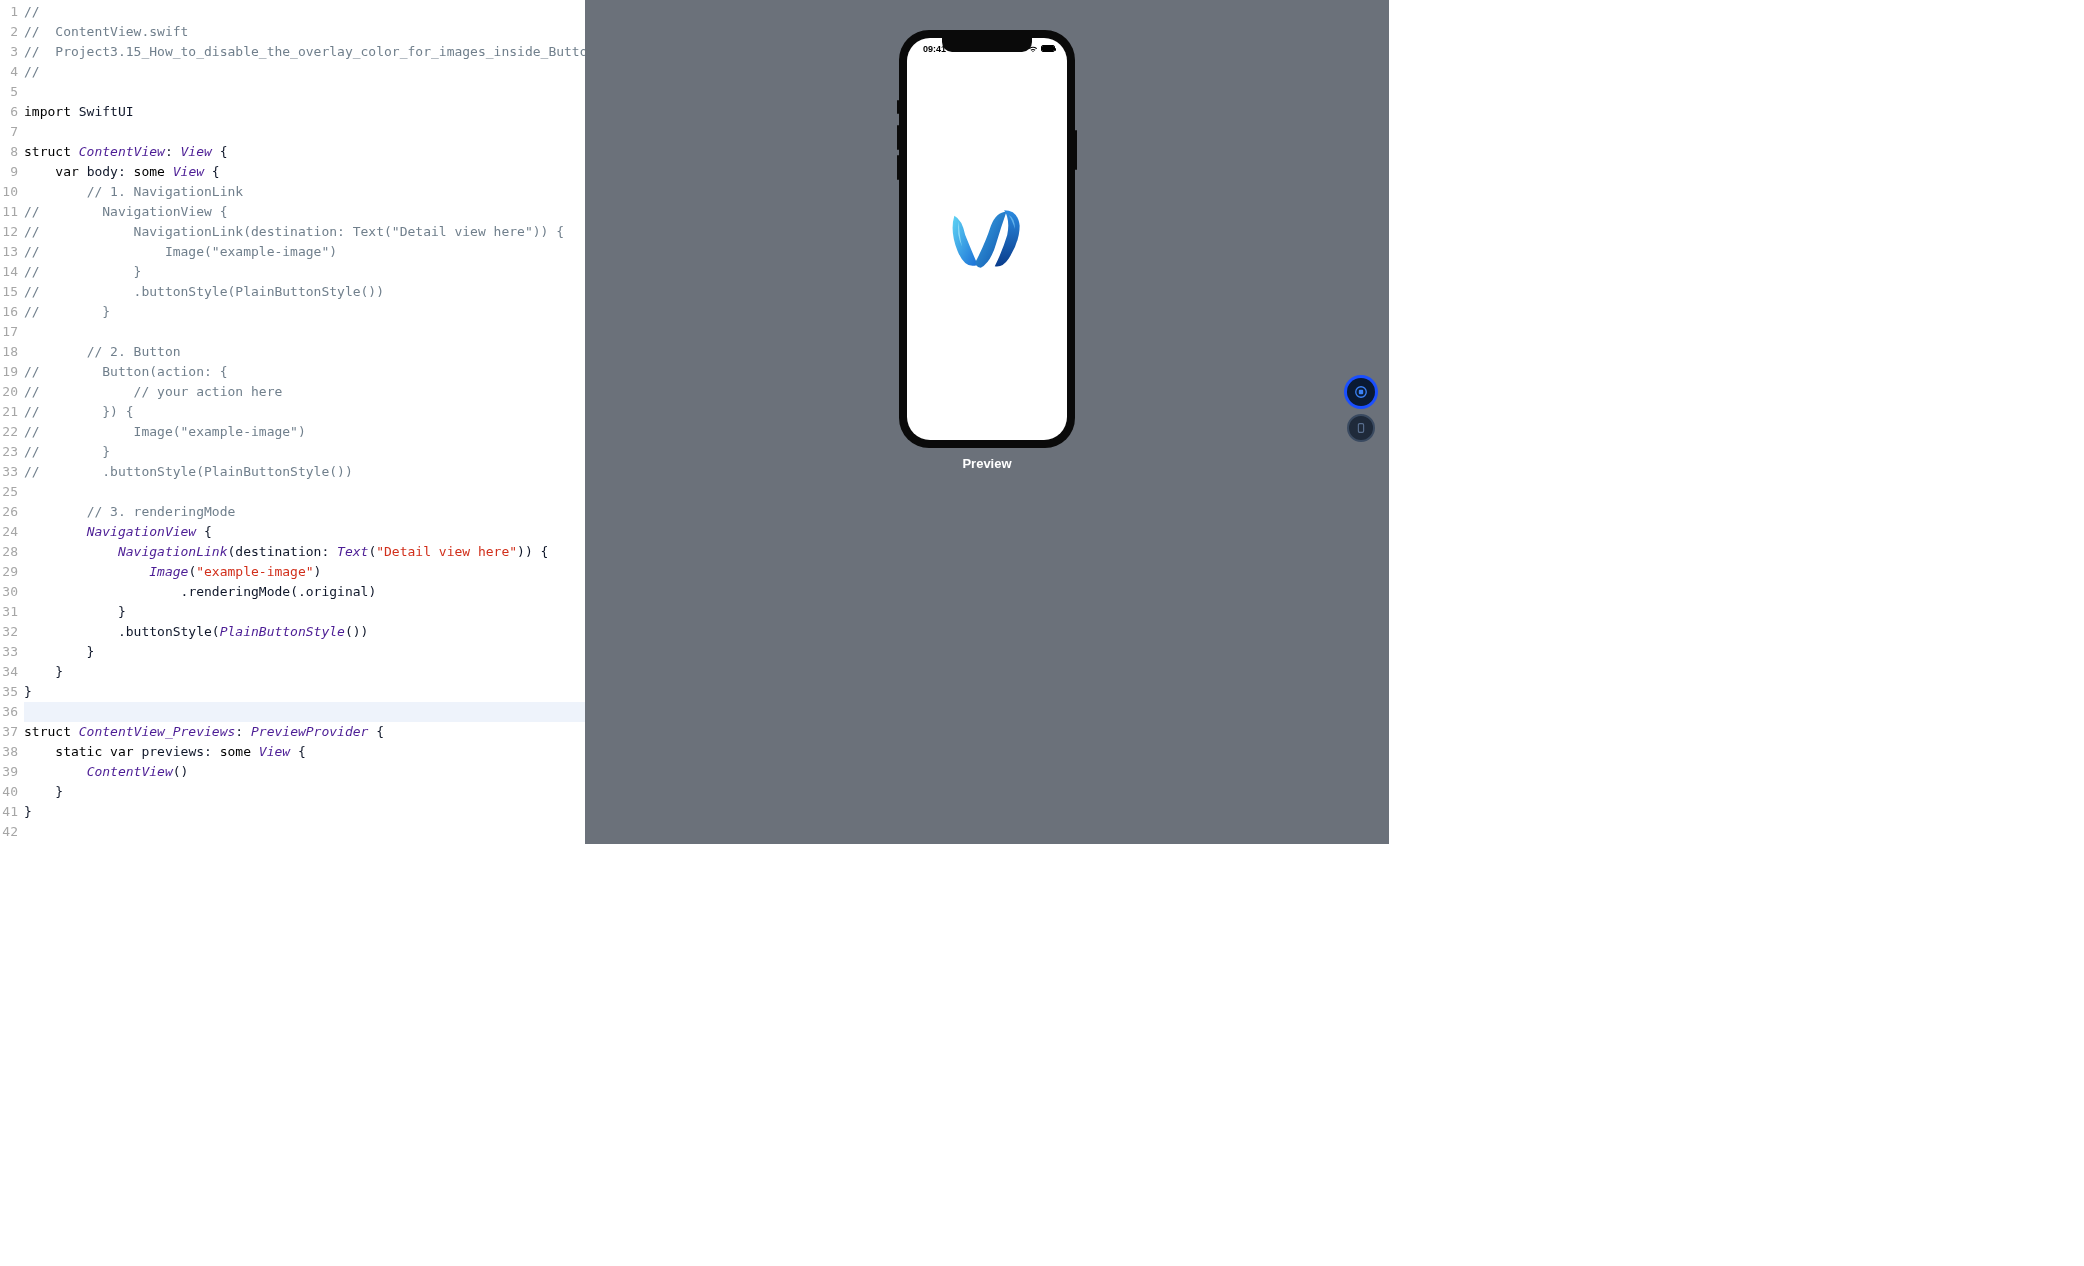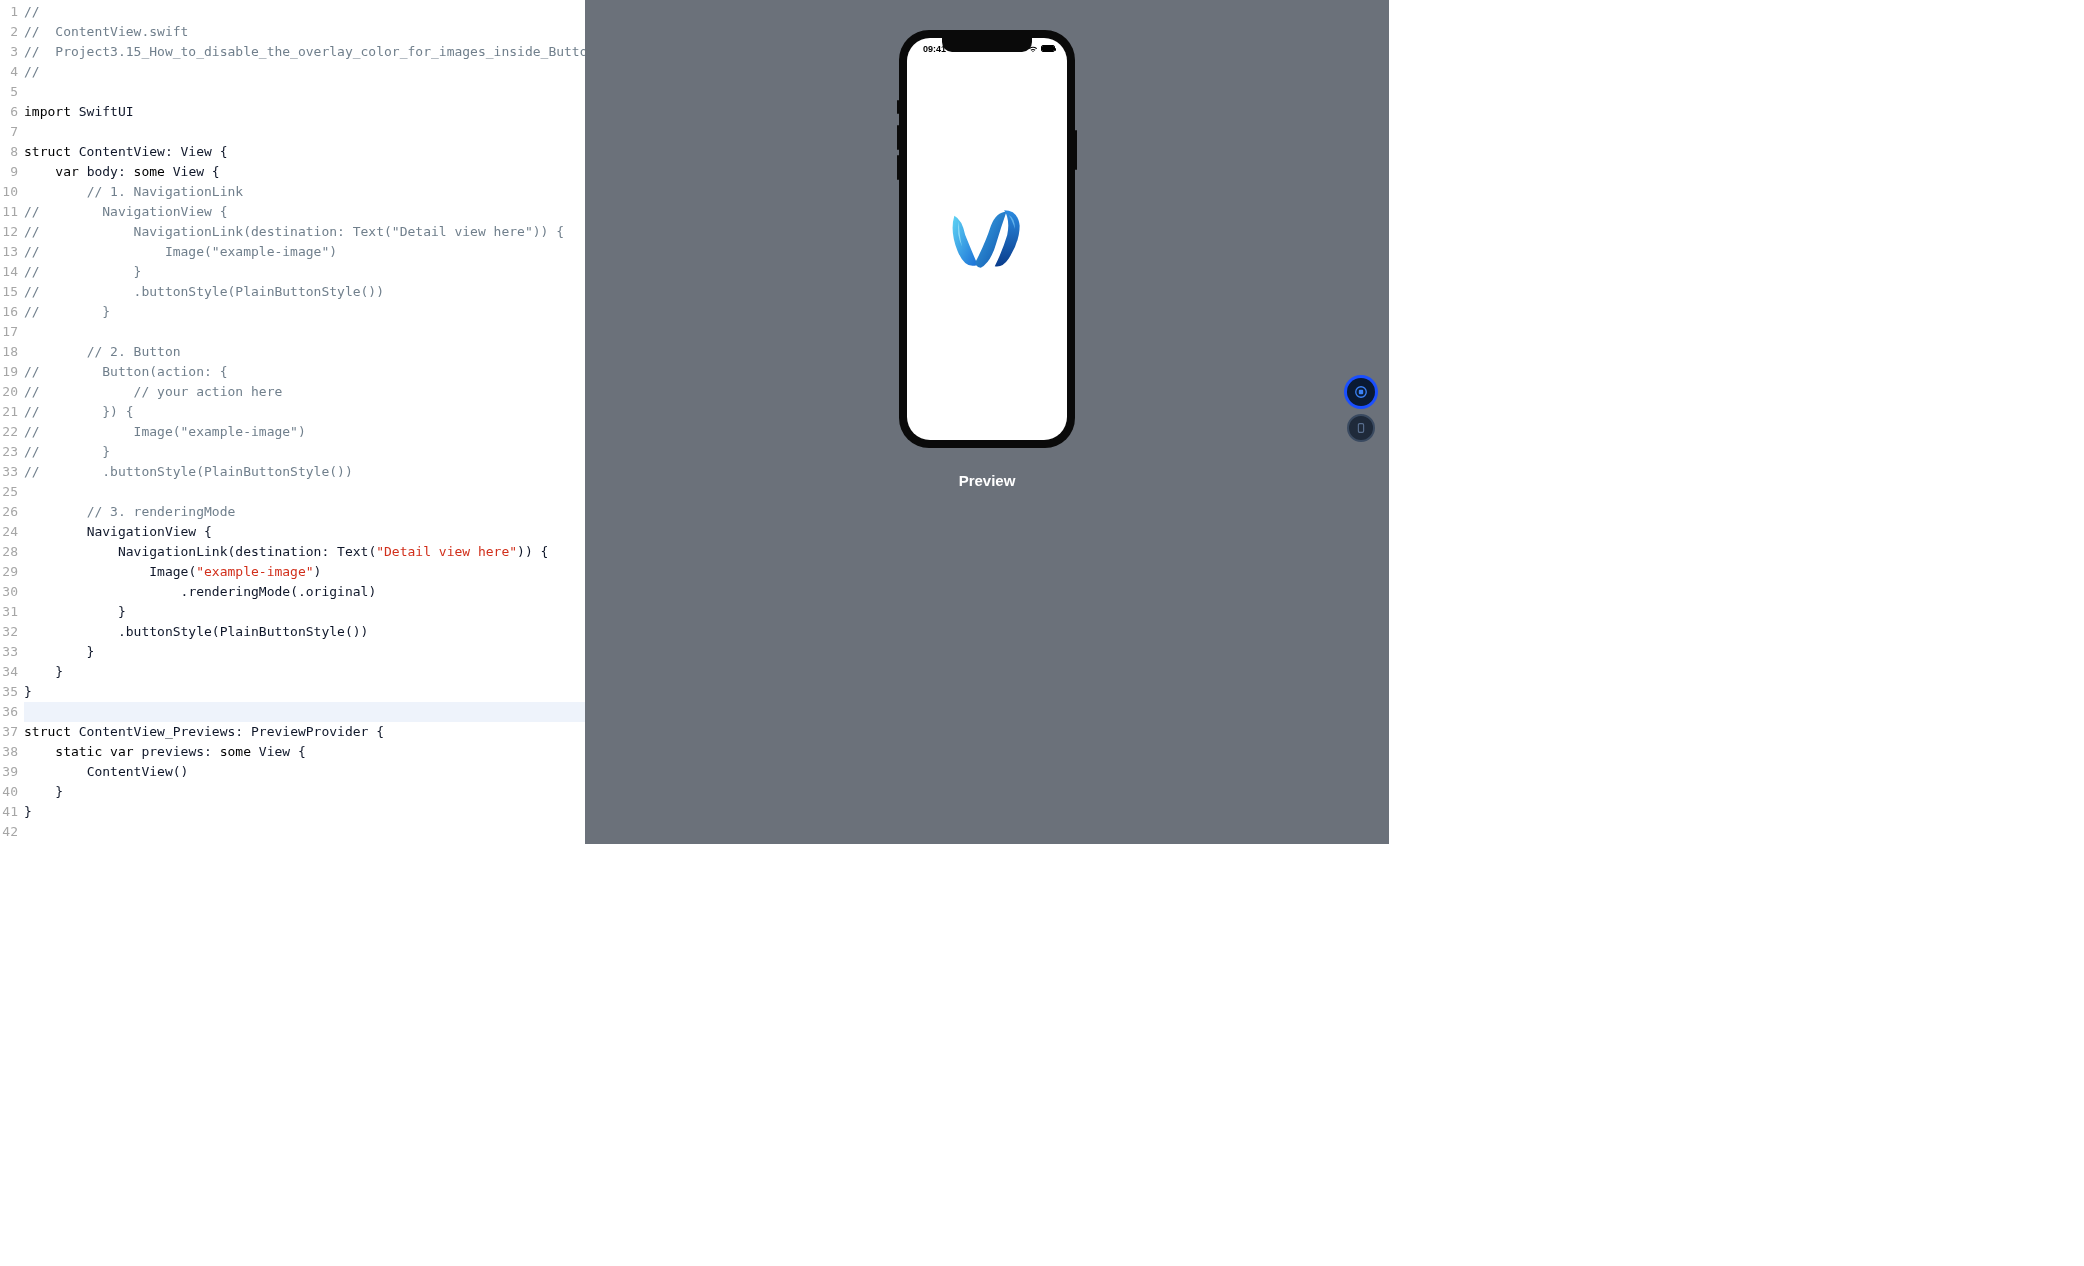--- a/index.html
+++ b/index.html
@@ -34,21 +34,21 @@
     padding-top: 2px;
     white-space: pre;
     font-size: 13px;
     line-height: 20px;
     padding-left: 2px;
   }
   .code .line { min-height: 20px; }
   .line.current { background: #eef3fb; }
   .c-comment { color: #707f8c; }
   .c-keyword { color: #000000; }
-  .c-type    { color: #0f172a; }
+  .c-type    { color: #4c1d95; font-style: italic; }
   .c-member  { color: #0f172a; }
   .c-string  { color: #d12f1b; }
   .c-plain   { color: #0f172a; }
 
   .preview-pane {
     flex: 1;
     background: #6b717a;
     position: relative;
     display: flex;
     flex-direction: column;
@@ -107,23 +107,23 @@
     transform: translate(-50%, -50%);
     width: 80px; height: 70px;
   }
   .sbtn { position:absolute; background:#0a0a0a; border-radius:2px; }
   .sbtn.left1 { left:-2px; top:70px; width:2px; height:14px; }
   .sbtn.left2 { left:-2px; top:95px; width:2px; height:25px; }
   .sbtn.left3 { left:-2px; top:125px; width:2px; height:25px; }
   .sbtn.right1{ right:-2px; top:100px; width:2px; height:40px; }
 
   .preview-label {
-    margin-top: 24px;
+    margin-top: 8px;
     font-family: -apple-system, sans-serif;
-    font-size: 15px;
+    font-size: 13px;
     font-weight: 600;
     color: #fff;
   }
 
   .canvas-controls {
     position: absolute;
     right: 14px;
     top: 378px;
     display: flex;
     flex-direction: column;

